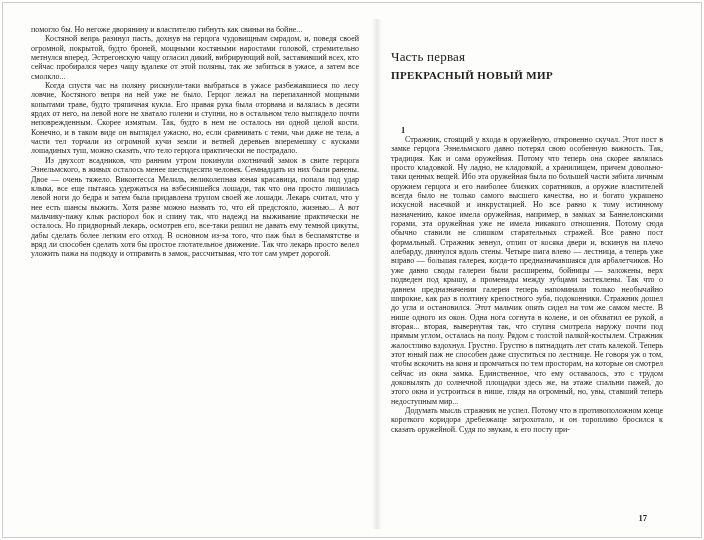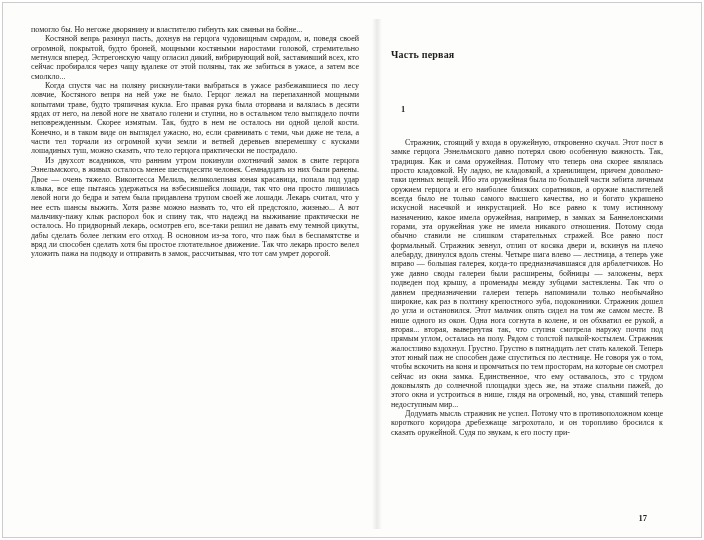--- a/index.html
+++ b/index.html
@@ -40,39 +40,38 @@
     text-indent: 14px;
     color: #1c1c1c;
   }
   .page-left .text-block p:first-child {
     text-indent: 0;
   }
   .part-header {
     margin-top: 12px;
   }
   .part-label {
-    font-weight: bold;
-    font-size: 10px;
+    font-weight: normal;
+    font-size: 13px;
     letter-spacing: 0.2px;
     margin-top: 24px;
   }
   .part-title {
     font-weight: bold;
     font-size: 11px;
     letter-spacing: 0.4px;
     margin-top: 4px;
   }
   .chapter-number {
     margin-top: 44px;
     margin-left: 10px;
     font-size: 8.5px;
     font-weight: bold;
   }
   .page-right .text-block {
-    margin-top: 24px;
   }
   .page-number {
     position: absolute;
     right: 16px; bottom: 0px;
     font-size: 8.5px;
     font-weight: bold;
     color: #222222;
   }
 </style>
 </head>
@@ -87,20 +86,21 @@
         <p>Когда спустя час на поляну рискнули-таки выбраться в ужасе разбежавшиеся по лесу ловчие, Костяного вепря на ней уже не было. Герцог лежал на перепаханной мощными копытами траве, будто тряпичная кукла. Его правая рука была оторвана и валялась в десяти ярдах от него, на левой ноге не хватало голени и ступни, но в остальном тело выглядело почти неповрежденным. Скорее измятым. Так, будто в нем не осталось ни одной целой кости. Конечно, и в таком виде он выглядел ужасно, но, если сравнивать с теми, чьи даже не тела, а части тел торчали из огромной кучи земли и ветвей деревьев вперемешку с кусками лошадиных туш, можно сказать, что тело герцога практически не пострадало.</p>
         <p>Из двухсот всадников, что ранним утром покинули охотничий замок в свите герцога Эзнельмского, в живых осталось менее шестидесяти человек. Семнадцать из них были ранены. Двое — очень тяжело. Виконтесса Мелиль, великолепная юная красавица, попала под удар клыка, все еще пытаясь удержаться на взбесившейся лошади, так что она просто лишилась левой ноги до бедра и затем была придавлена трупом своей же лошади. Лекарь считал, что у нее есть шансы выжить. Хотя разве можно назвать то, что ей предстояло, жизнью... А вот мальчику-пажу клык распорол бок и спину так, что надежд на выживание практически не осталось. Но придворный лекарь, осмотрев его, все-таки решил не давать ему темной цикуты, дабы сделать более легким его отход. В основном из-за того, что паж был в беспамятстве и вряд ли способен сделать хотя бы простое глотательное движение. Так что лекарь просто велел уложить пажа на подводу и отправить в замок, рассчитывая, что тот сам умрет дорогой.</p>
       </div>
   </div>
 
   <div class="spine"></div>
 
   <div class="page page-right">
     <div class="part-header">
       <div class="part-label">Часть первая</div>
+      <div class="part-title">ПРЕКРАСНЫЙ НОВЫЙ МИР</div>
     </div>
     <div class="chapter-number">1</div>
     <div class="text-block">
         <p>Стражник, стоящий у входа в оружейную, откровенно скучал. Этот пост в замке герцога Эзнельмского давно потерял свою особенную важность. Так, традиция. Как и сама оружейная. Потому что теперь она скорее являлась просто кладовкой. Ну ладно, не кладовкой, а хранилищем, причем довольно-таки ценных вещей. Ибо эта оружейная была по большей части забита личным оружием герцога и его наиболее близких соратников, а оружие властителей всегда было не только самого высшего качества, но и богато украшено искусной насечкой и инкрустацией. Но все равно к тому истинному назначению, какое имела оружейная, например, в замках за Баннелонскими горами, эта оружейная уже не имела никакого отношения. Потому сюда обычно ставили не слишком старательных стражей. Все равно пост формальный. Стражник зевнул, отлип от косяка двери и, вскинув на плечо алебарду, двинулся вдоль стены. Четыре шага влево — лестница, а теперь уже вправо — большая галерея, когда-то предназначавшаяся для арбалетчиков. Но уже давно своды галереи были расширены, бойницы — заложены, верх подведен под крышу, а променады между зубцами застеклены. Так что о давнем предназначении галереи теперь напоминали только необычайно широкие, как раз в полтину крепостного зуба, подоконники. Стражник дошел до угла и остановился. Этот мальчик опять сидел на том же самом месте. В нише одного из окон. Одна нога согнута в колене, и он обхватил ее рукой, а вторая... вторая, вывернутая так, что ступня смотрела наружу почти под прямым углом, осталась на полу. Рядом с толстой палкой-костылем. Стражник жалостливо вздохнул. Грустно. Грустно в пятнадцать лет стать калекой. Теперь этот юный паж не способен даже спуститься по лестнице. Не говоря уж о том, чтобы вскочить на коня и промчаться по тем просторам, на которые он смотрел сейчас из окна замка. Единственное, что ему оставалось, это с трудом доковылять до солнечной площадки здесь же, на этаже спальни пажей, до этого окна и устроиться в нише, глядя на огромный, но, увы, ставший теперь недоступным мир...</p>
         <p>Додумать мысль стражник не успел. Потому что в противоположном конце короткого коридора дребезжаще загрохотало, и он торопливо бросился к сказать оружейной. Судя по звукам, к его посту при-</p>
       </div>
     <div class="page-number">17</div>
   </div>
 
 </div>

